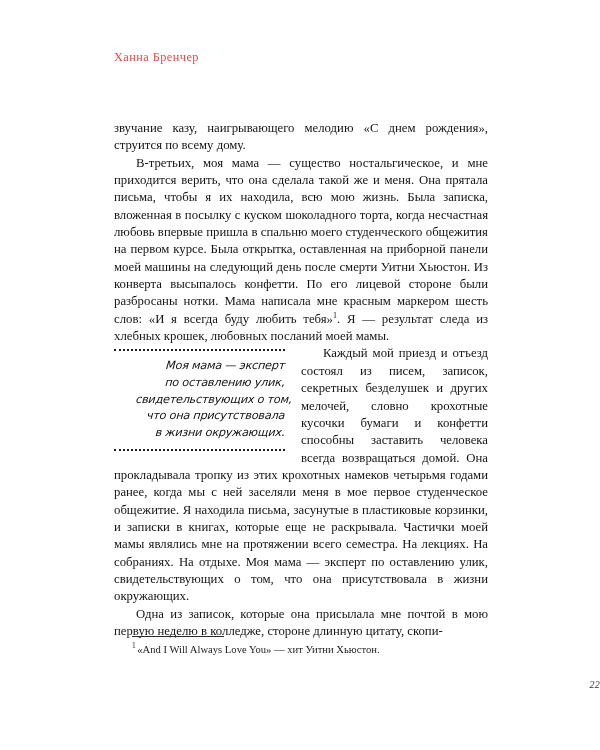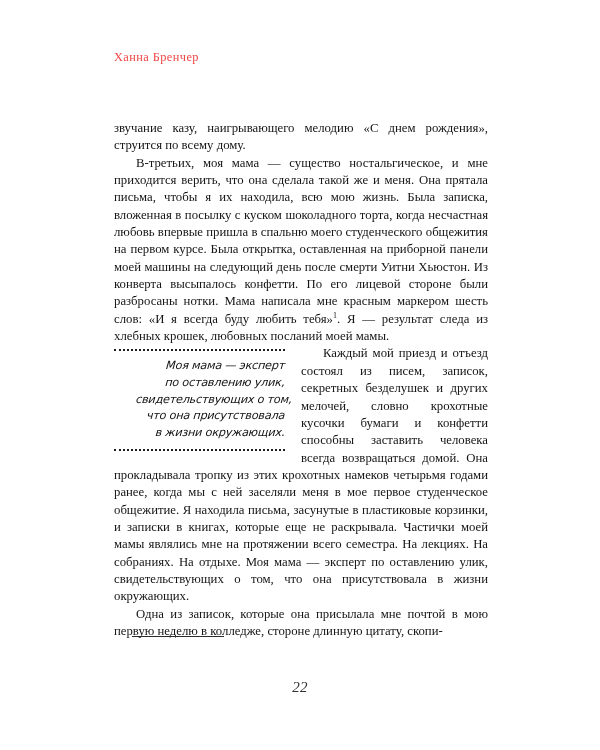--- a/index.html
+++ b/index.html
@@ -115,22 +115,22 @@
     line-height: 0;
     margin-right: 1.5px;
   }
 
   
   .folio {
     position: absolute;
     left: 0;
     top: 679px;
     width: 600px;
-    text-align: center;
-    font-size: 15px;
+    text-align: right;
+    font-size: 10px;
     font-style: italic;
     color: #333333;
     letter-spacing: 0.3px;
   }
 </style>
 </head>
 <body>
 
 <div class="page">
 
@@ -149,17 +149,18 @@
           <span class="pq-line">что она присутствовала</span>
           <span class="pq-line">в жизни окружающих.</span>
         </span><span>Каждый мой приезд и отъезд состоял из писем, записок, секретных безделушек и других мелочей, словно крохотные кусочки бумаги и конфетти способны заставить человека всегда возвращаться домой. Она прокладывала тропку из этих крохотных намеков четырьмя годами ранее, когда мы с ней заселяли меня в мое первое студенческое общежитие. Я находила письма, засунутые в пластиковые корзинки, и записки в книгах, которые еще не раскрывала. Частички моей мамы являлись мне на протяжении всего семестра. На лекциях. На собраниях. На отдыхе. Моя мама — эксперт по оставлению улик, свидетельствующих о том, что она присутствовала в жизни окружающих.</span></p>
 
     <p class="para">Одна из записок, которые она присылала мне почтой в мою первую неделю в колледже, стороне длинную цитату, скопи-</p>
 
   </div>
 
   <div class="footnote-area">
     <div class="footnote-rule"></div>
+    <div class="footnote"><sup>1</sup><span>«And I Will Always Love You» — хит Уитни Хьюстон.</span></div>
   </div>
 
   <div class="folio">22</div>
 
 </div>
 
 </body></html>

